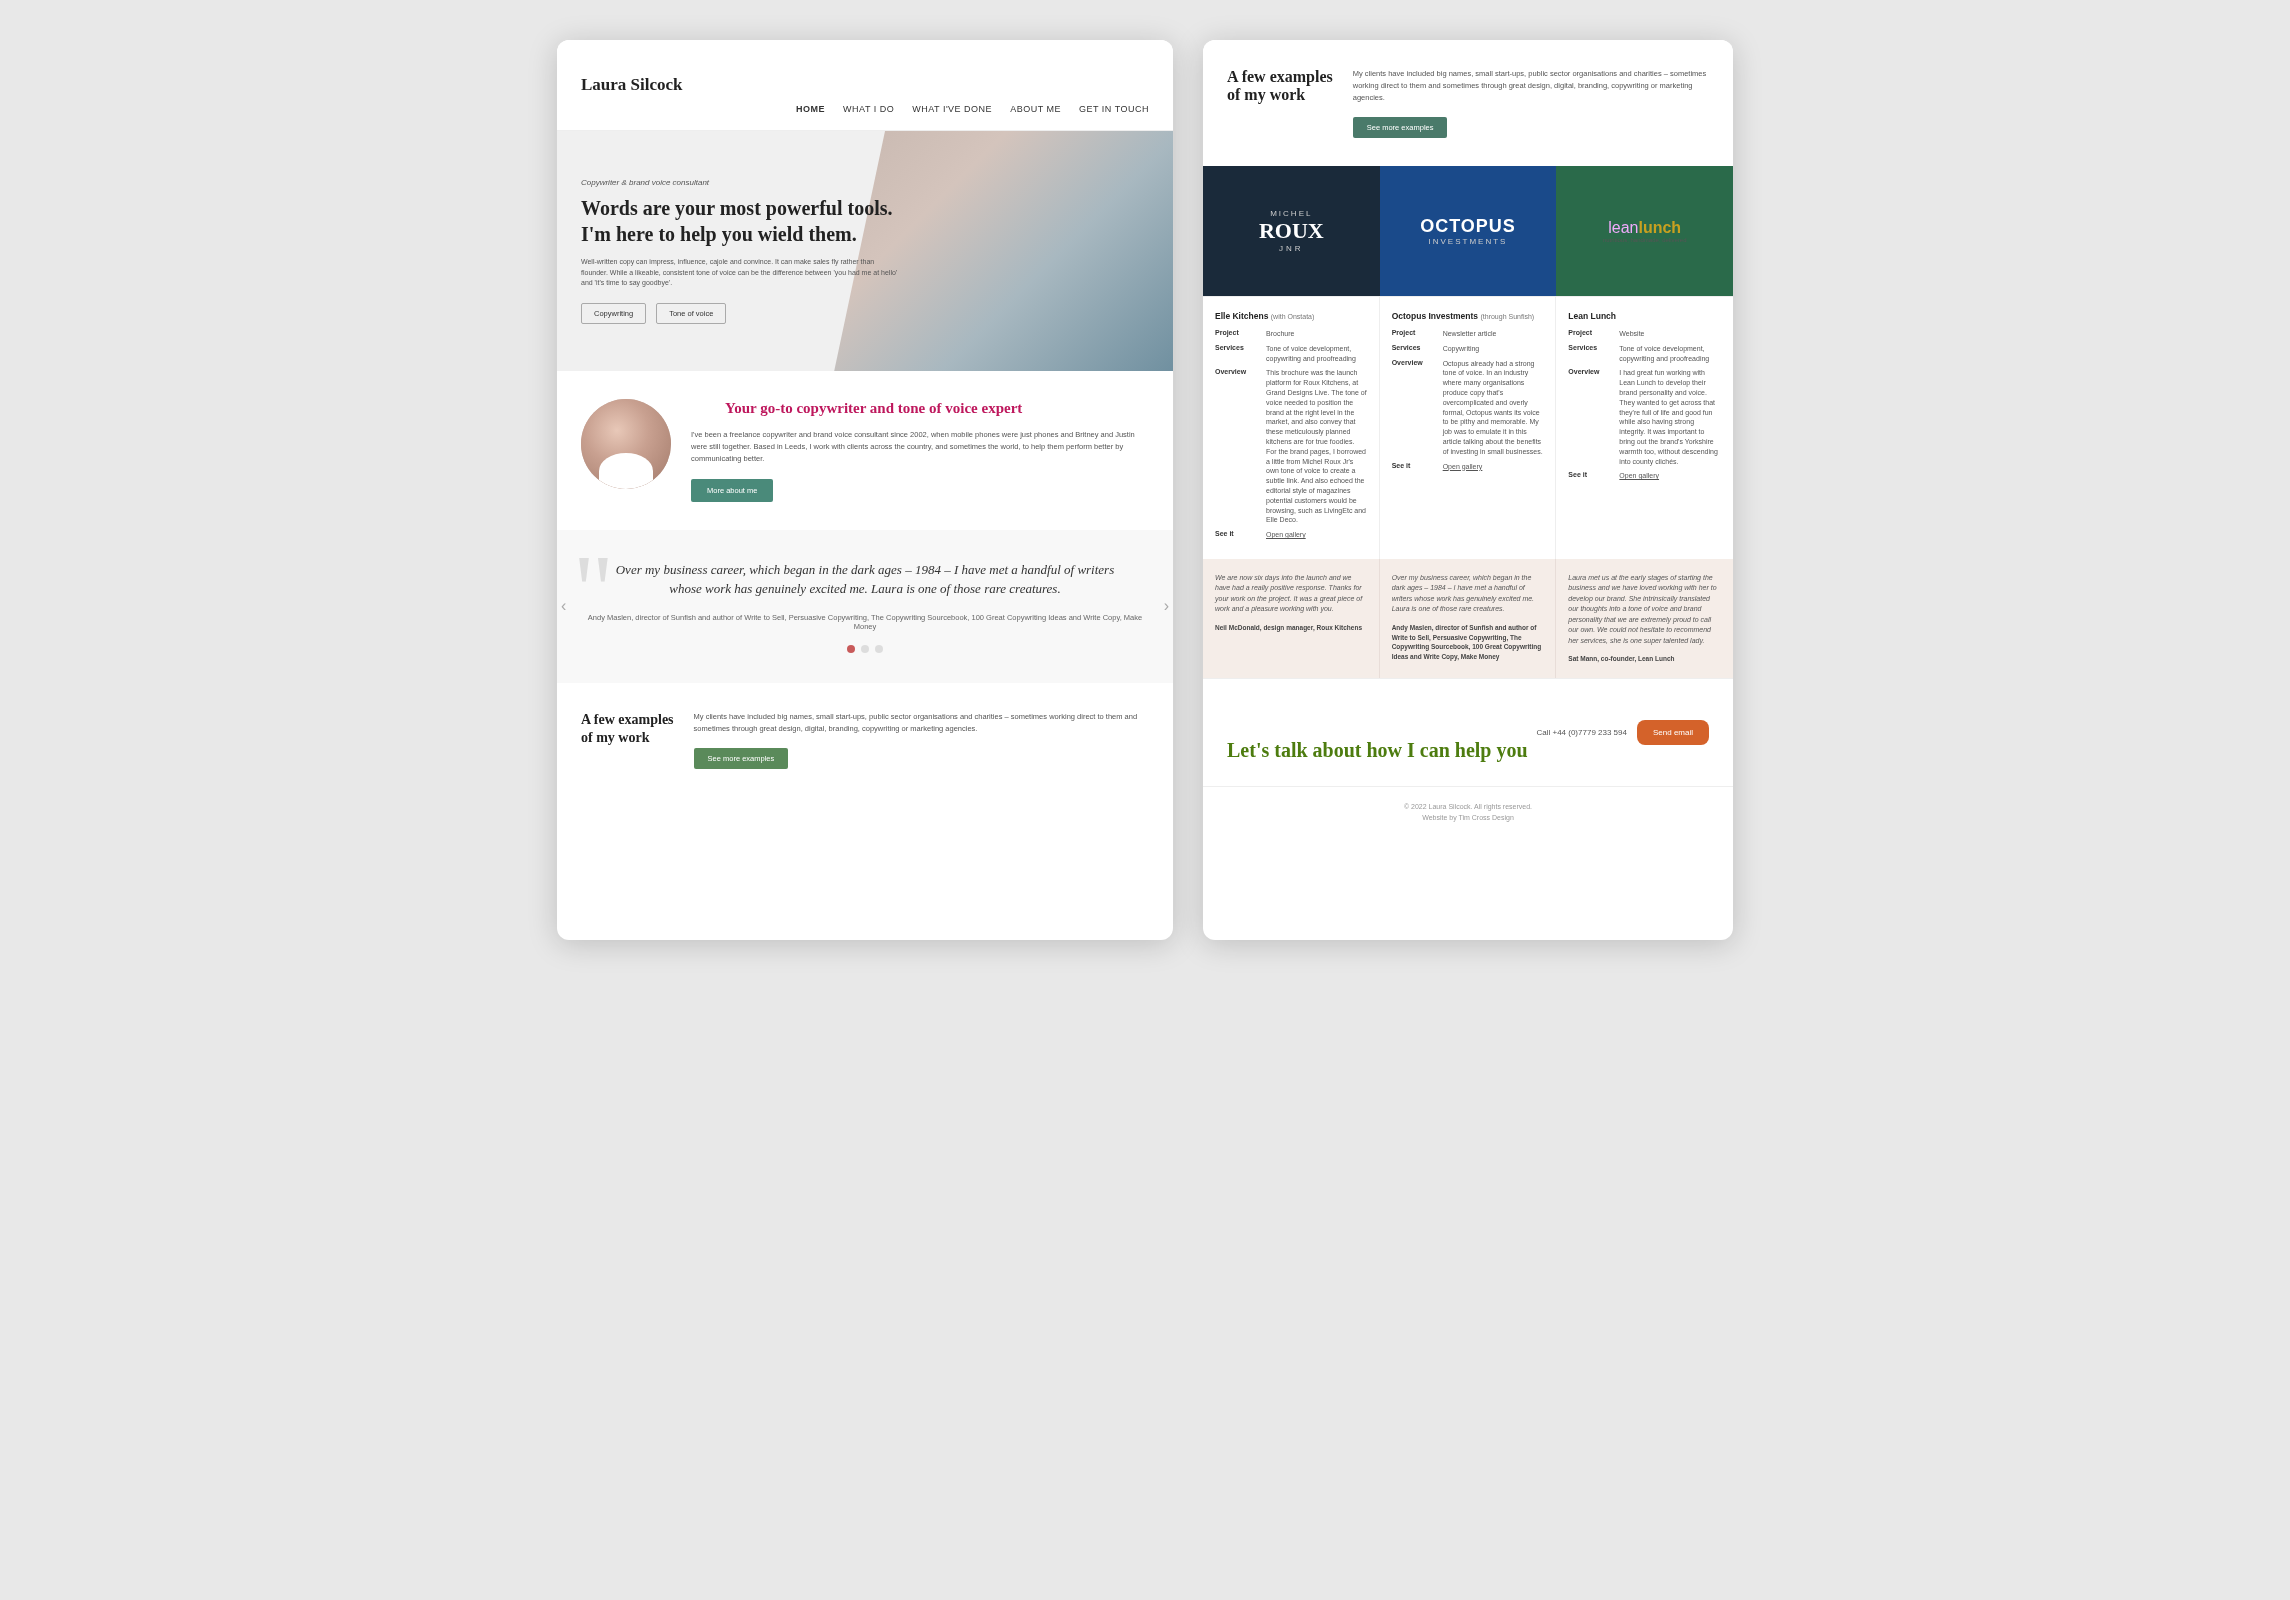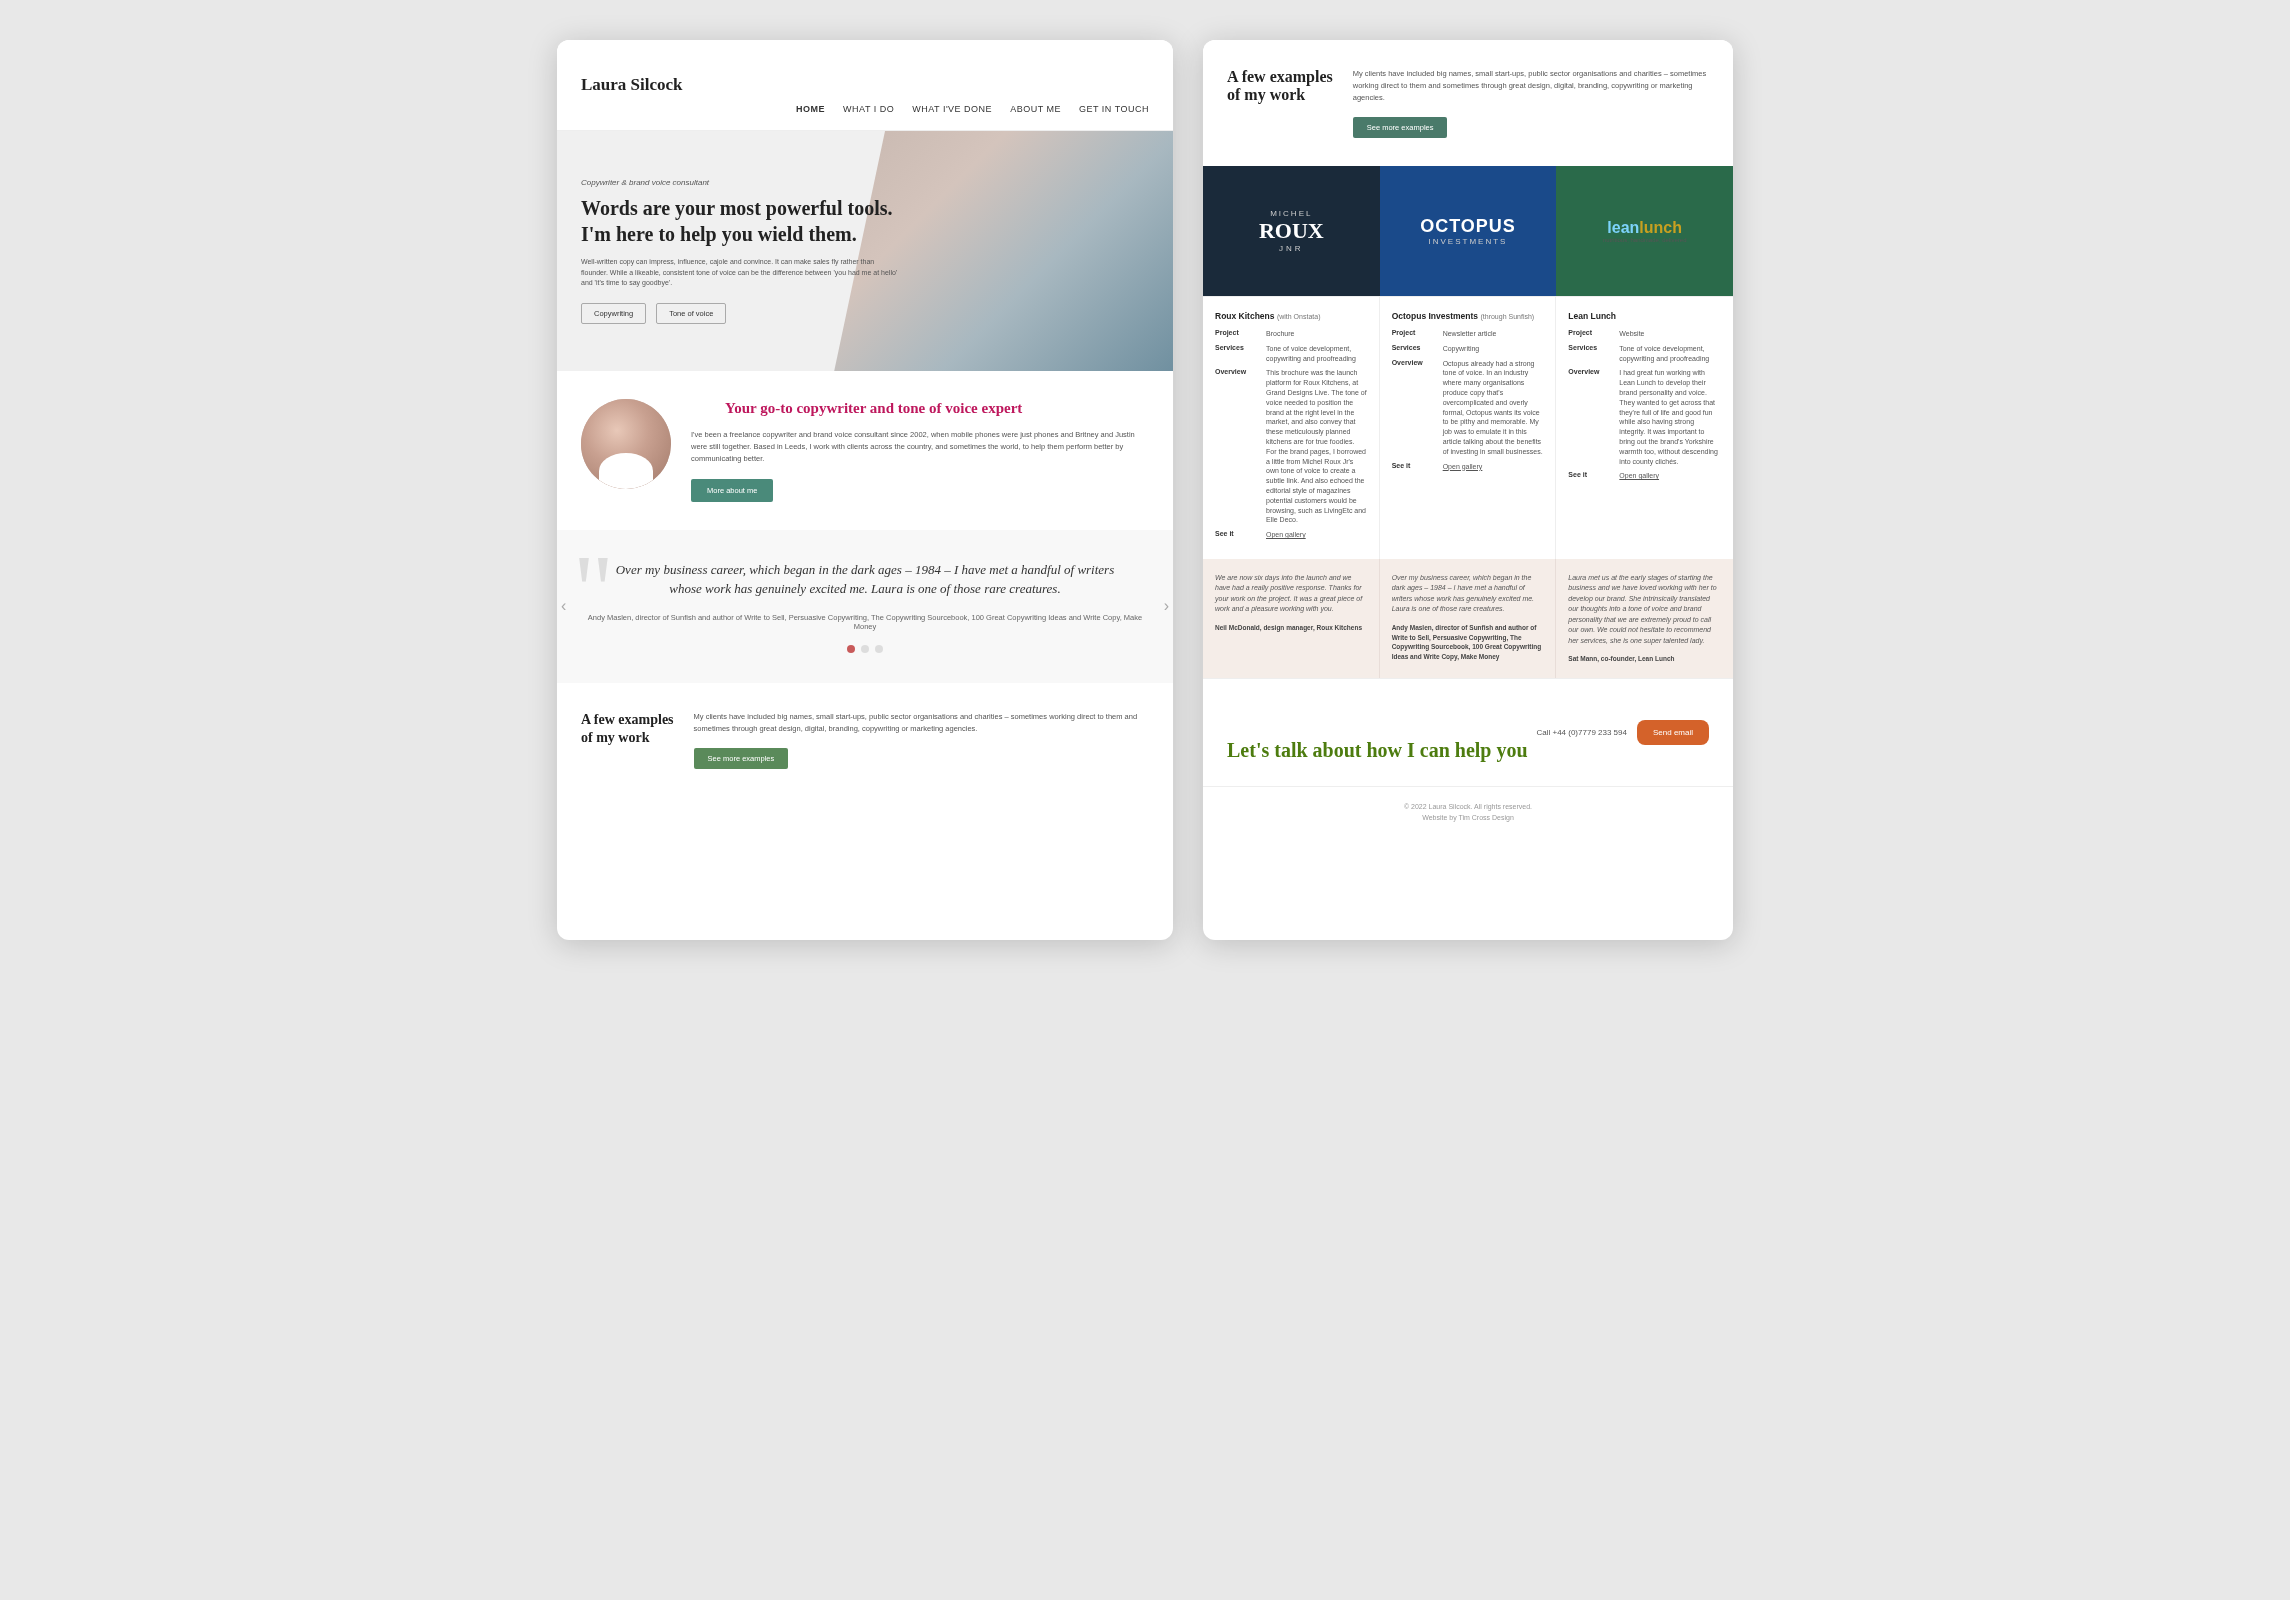--- a/index.html
+++ b/index.html
@@ -336,21 +336,21 @@
     .logo-octopus {
       text-align: center;
       color: #fff;
     }
     .logo-octopus .oct-name { font-size: 18px; font-weight: bold; font-family: Arial, sans-serif; letter-spacing: 1px; }
     .logo-octopus .investments { font-size: 8px; letter-spacing: 2px; font-family: Arial, sans-serif; color: #ccc; }
 
     .logo-leanlunch {
       text-align: center;
     }
-    .logo-leanlunch .lean { font-size: 16px; font-weight: bold; color: #7dd3fc; font-family: Arial, sans-serif; }
+    .logo-leanlunch .lean { font-size: 16px; font-weight: normal; color: #f0abfc; font-family: Arial, sans-serif; }
     .logo-leanlunch .lunch { font-size: 16px; font-weight: bold; color: #c8a020; font-family: Arial, sans-serif; }
     .logo-leanlunch .tagline { font-size: 6px; color: #555; font-family: Arial, sans-serif; }
 
     
     .portfolio-details {
       display: grid;
       grid-template-columns: repeat(3, 1fr);
       border-top: 1px solid #eee;
     }
     .portfolio-col {
@@ -555,21 +555,21 @@
         <span class="lean">lean</span><span class="lunch">lunch</span>
         <div class="tagline">nutritious, handmade, delivered</div>
       </div>
     </div>
   </div>
 
   <div class="portfolio-details">
 
     <div class="portfolio-col">
       <h4>
-        <span>Roux Kitchens</span>
+        <span>Elle Kitchens</span>
         <span style="font-weight:normal;font-size:7px;color:#777;"> <span>(with Onstata)</span></span>
       </h4>
       <div class="portfolio-row">
         <span class="label">Project</span>
         <span class="value">Brochure</span>
       </div>
       <div class="portfolio-row">
         <span class="label">Services</span>
         <span class="value">Tone of voice development, copywriting and proofreading</span>
       </div>

